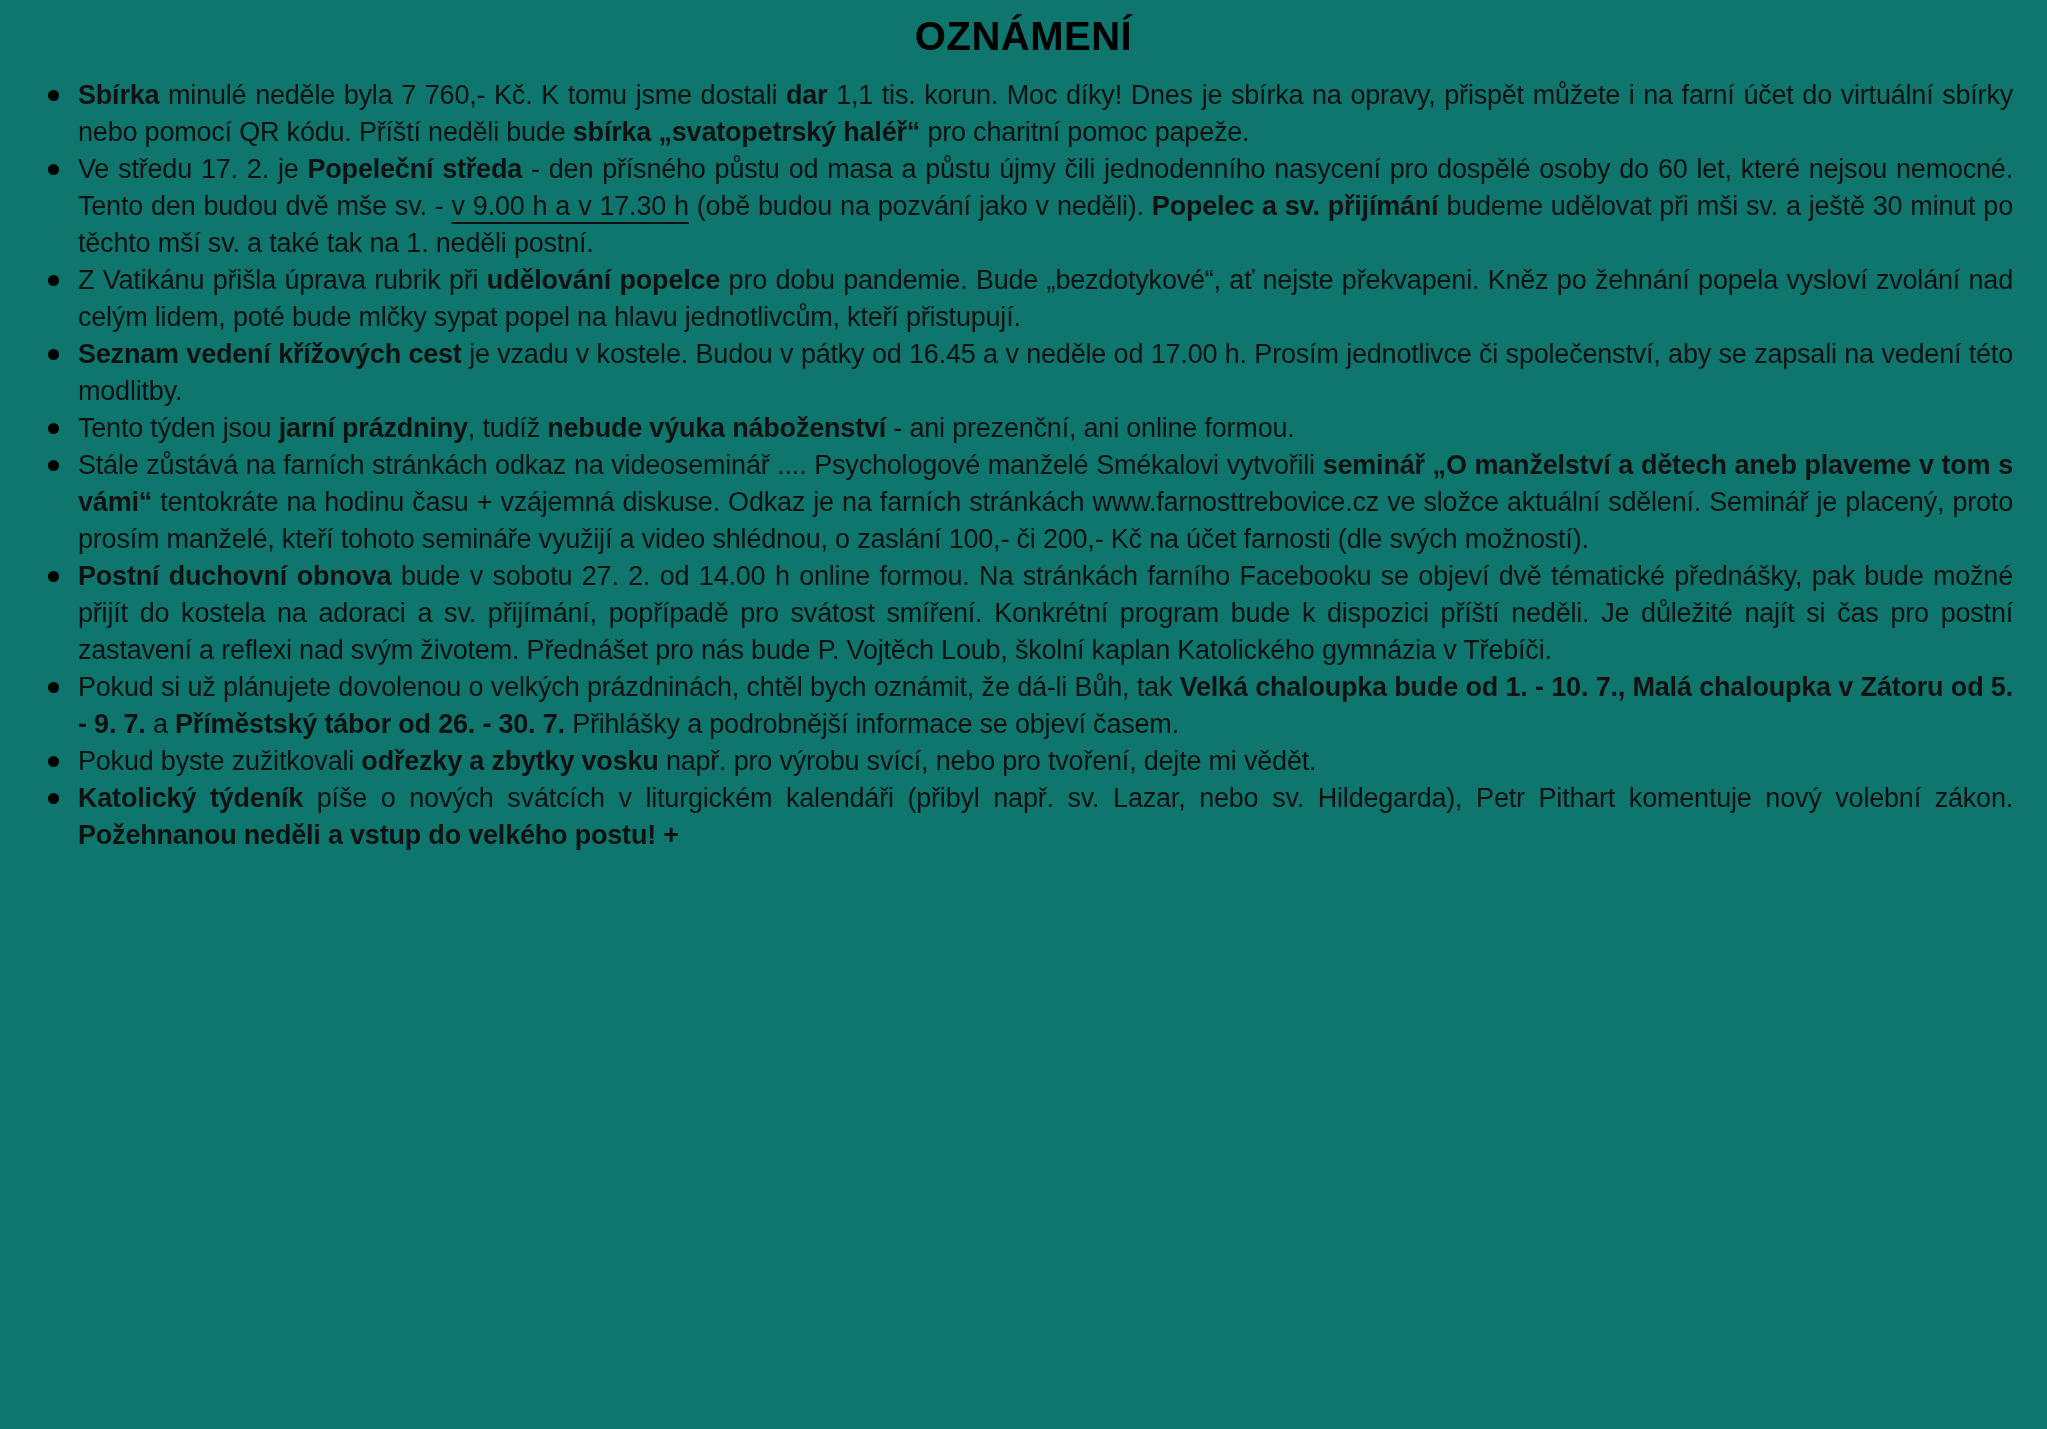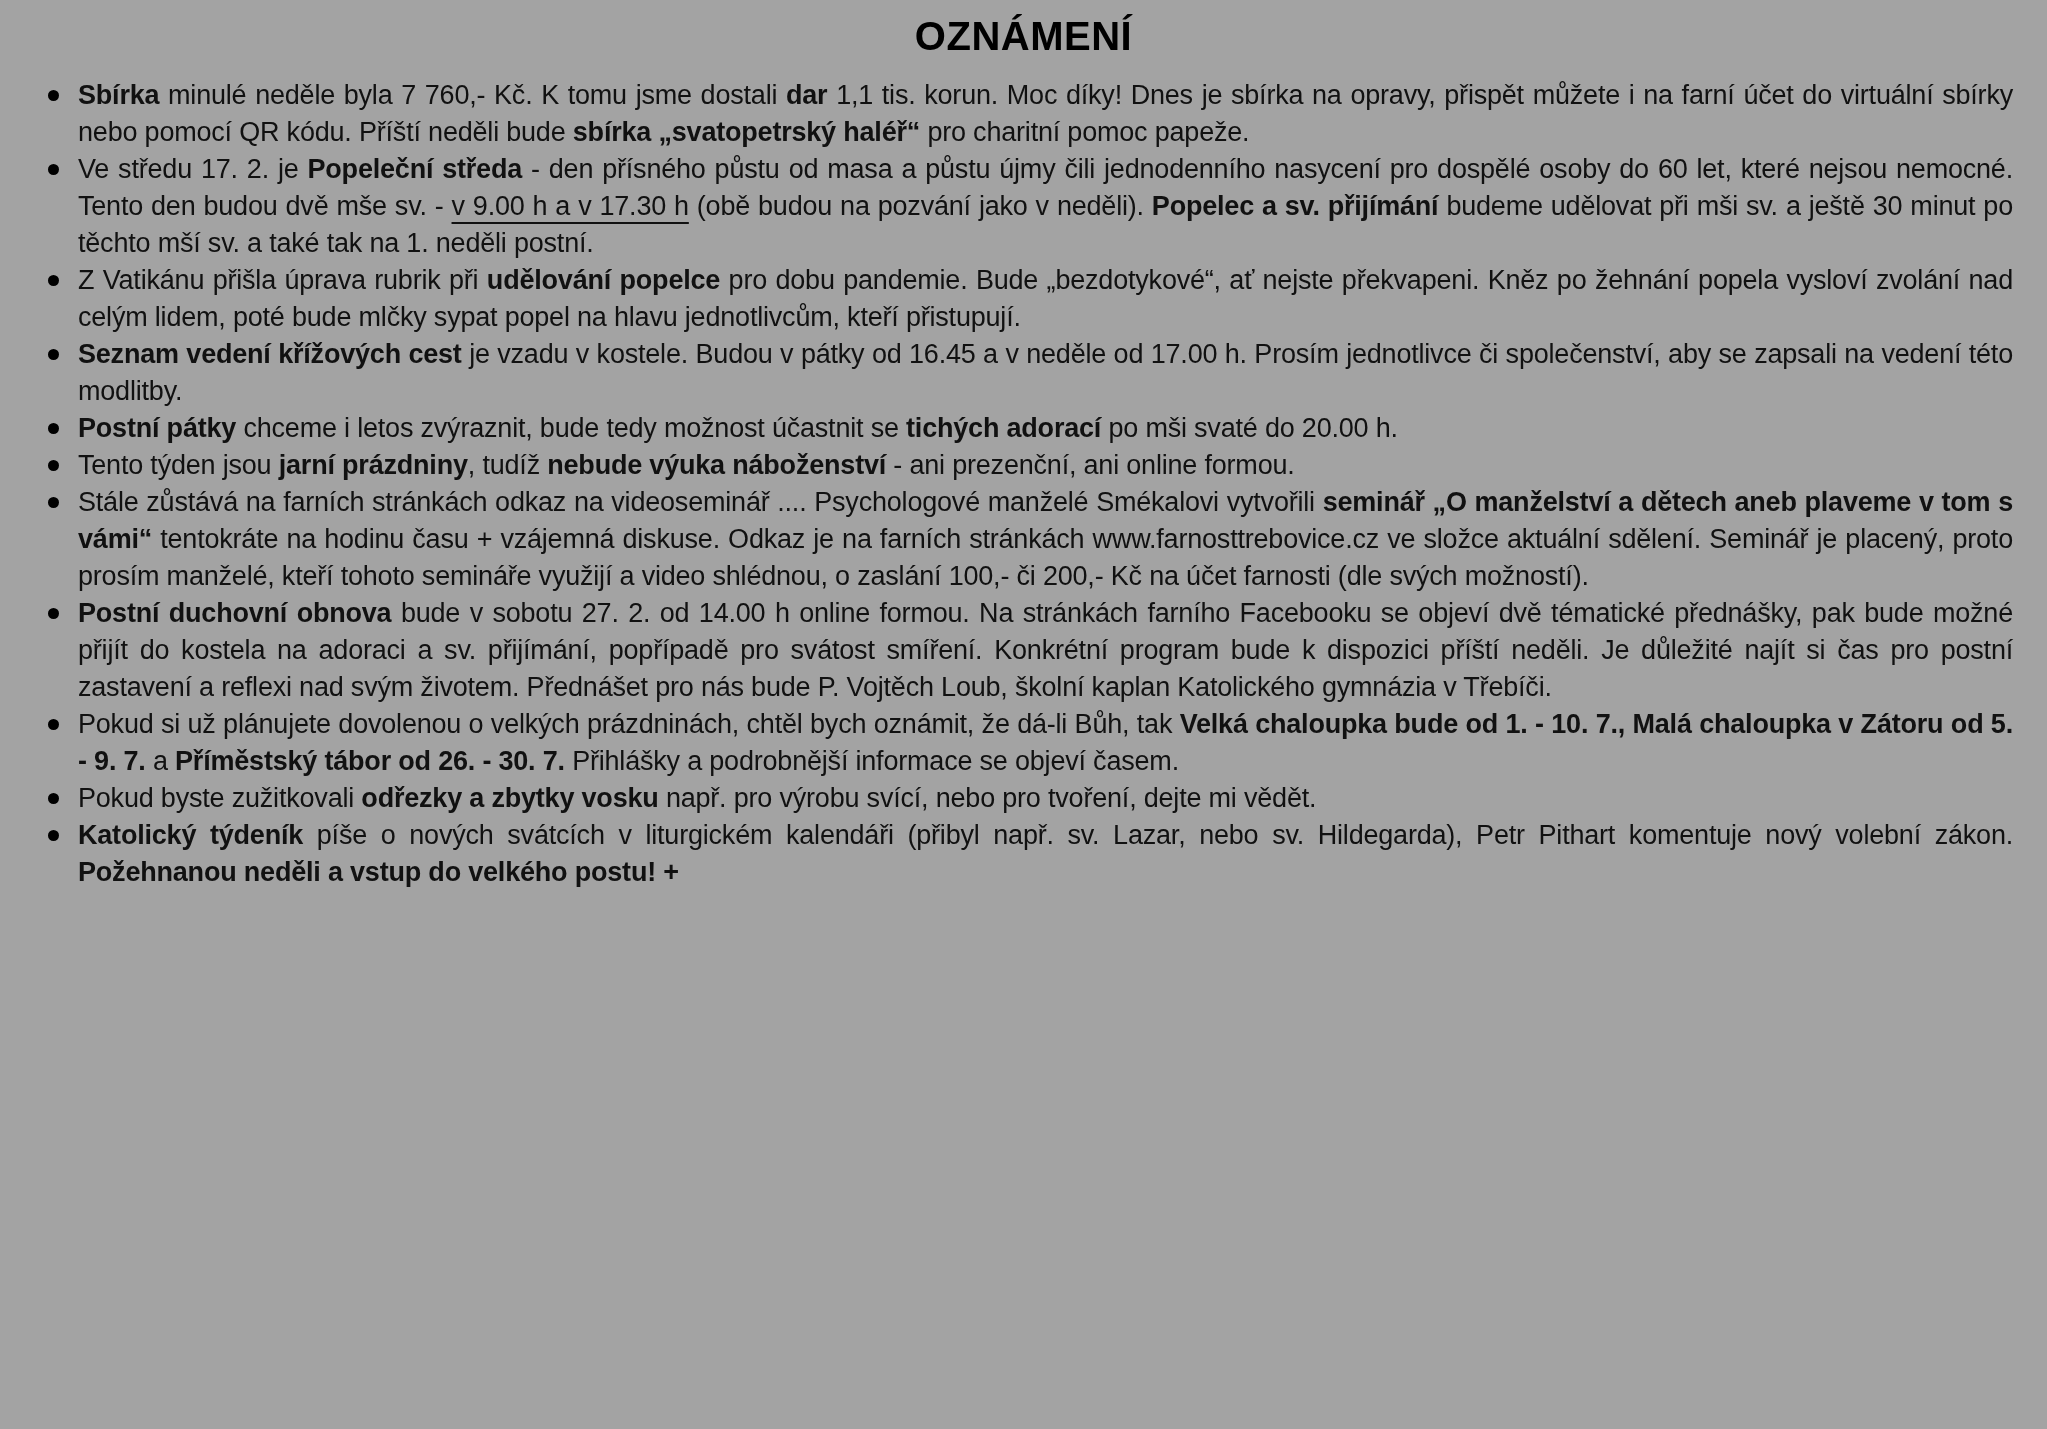--- a/index.html
+++ b/index.html
@@ -4,21 +4,21 @@
 <style>
   html, body {
     margin: 0;
     padding: 0;
     background: #ffffff;
   }
   .page {
     width: 2047px;
     height: 1429px;
     box-sizing: border-box;
-    background: #a3a3a3;
+    background: #0f766e;
     color: #111111;
     font-family: "Liberation Sans", sans-serif;
     padding: 10px 24px 0 24px;
     overflow: hidden;
   }
   .doc-title {
     text-align: center;
     font-size: 40px;
     font-weight: bold;
     letter-spacing: 0.5px;
@@ -60,21 +60,20 @@
 </head>
 <body>
 
 <div class="page">
   <h1 class="doc-title">OZNÁMENÍ</h1>
   <ul class="announcements">
       <li><span class="seg-bold">Sbírka</span><span class="seg-normal"> minulé neděle byla 7 760,- Kč. K tomu jsme dostali </span><span class="seg-bold">dar</span><span class="seg-normal"> 1,1 tis. korun. Moc díky! Dnes je sbírka na opravy, přispět můžete i na farní účet do virtuální sbírky nebo pomocí QR kódu. Příští neděli bude </span><span class="seg-bold">sbírka „svatopetrský haléř“</span><span class="seg-normal"> pro charitní pomoc papeže.</span></li>
       <li><span class="seg-normal">Ve středu 17. 2. je </span><span class="seg-bold">Popeleční středa</span><span class="seg-normal"> - den přísného půstu od masa a půstu újmy čili jednodenního nasycení pro dospělé osoby do 60 let, které nejsou nemocné.   Tento den budou dvě mše sv. - </span><span class="seg-underline">v 9.00 h a v 17.30 h</span><span class="seg-normal"> (obě budou na pozvání jako v neděli). </span><span class="seg-bold">Popelec a sv. přijímání</span><span class="seg-normal"> budeme udělovat při mši sv. a ještě 30 minut po těchto mší sv. a také tak na 1. neděli postní.</span></li>
       <li><span class="seg-normal">Z Vatikánu přišla úprava rubrik při </span><span class="seg-bold">udělování popelce</span><span class="seg-normal"> pro dobu pandemie. Bude „bezdotykové“, ať nejste překvapeni. Kněz po žehnání popela vysloví zvolání nad celým lidem, poté bude mlčky sypat popel na hlavu jednotlivcům, kteří přistupují.</span></li>
       <li><span class="seg-bold">Seznam vedení křížových cest</span><span class="seg-normal"> je vzadu v kostele. Budou v pátky od 16.45 a v neděle od 17.00 h. Prosím jednotlivce či společenství, aby se zapsali na vedení této modlitby.</span></li>
-      <li><span class="seg-bold">Postní pátky</span><span class="seg-normal"> chceme i letos zvýraznit, bude tedy možnost účastnit se </span><span class="seg-bold">tichých adorací</span><span class="seg-normal"> po mši svaté do 20.00 h.</span></li>
       <li><span class="seg-normal">Tento týden jsou </span><span class="seg-bold">jarní prázdniny</span><span class="seg-normal">, tudíž </span><span class="seg-bold">nebude výuka náboženství</span><span class="seg-normal"> - ani prezenční, ani online formou.</span></li>
       <li><span class="seg-normal">Stále zůstává na farních stránkách odkaz na videoseminář .... Psychologové manželé Smékalovi vytvořili </span><span class="seg-bold">seminář „O manželství a dětech aneb plaveme v tom s vámi“</span><span class="seg-normal"> tentokráte na hodinu času + vzájemná diskuse. Odkaz je na farních stránkách www.farnosttrebovice.cz ve složce aktuální sdělení. Seminář je placený, proto prosím manželé, kteří tohoto semináře využijí a video shlédnou, o zaslání 100,- či 200,- Kč na účet farnosti (dle svých možností).</span></li>
       <li><span class="seg-bold">Postní duchovní obnova</span><span class="seg-normal"> bude v sobotu 27. 2. od 14.00 h online formou. Na stránkách farního Facebooku se objeví dvě tématické přednášky, pak bude možné přijít do kostela na adoraci a sv. přijímání, popřípadě pro svátost smíření. Konkrétní program bude k dispozici příští neděli. Je důležité najít si čas pro postní zastavení a reflexi nad svým životem. Přednášet pro nás bude P. Vojtěch Loub, školní kaplan Katolického gymnázia v Třebíči.</span></li>
       <li><span class="seg-normal">Pokud si už plánujete dovolenou o velkých prázdninách, chtěl bych oznámit, že dá-li Bůh, tak </span><span class="seg-bold">Velká chaloupka bude od 1. - 10. 7., Malá chaloupka v Zátoru od 5. - 9. 7.</span><span class="seg-normal"> a </span><span class="seg-bold">Příměstský tábor od 26. - 30. 7.</span><span class="seg-normal"> Přihlášky a podrobnější informace se objeví časem.</span></li>
       <li><span class="seg-normal">Pokud byste zužitkovali </span><span class="seg-bold">odřezky a zbytky vosku</span><span class="seg-normal"> např. pro výrobu svící, nebo pro tvoření, dejte mi vědět.</span></li>
       <li><span class="seg-bold">Katolický týdeník</span><span class="seg-normal"> píše o nových svátcích v liturgickém kalendáři (přibyl např. sv. Lazar, nebo sv. Hildegarda), Petr Pithart komentuje nový volební zákon. </span><span class="seg-bold">Požehnanou neděli a vstup do velkého postu! +</span></li>
     </ul>
 </div>
 
 </body></html>

